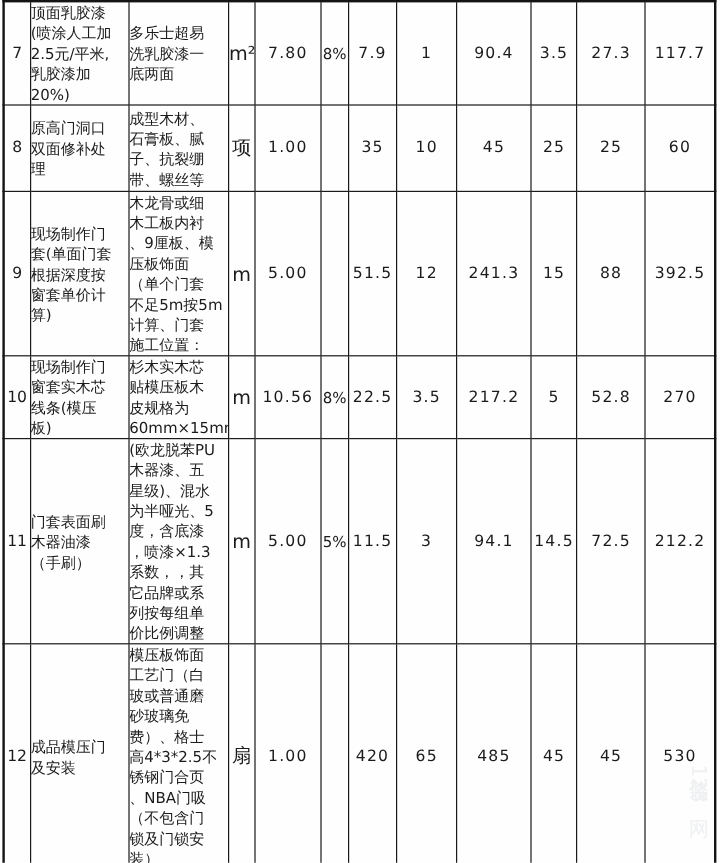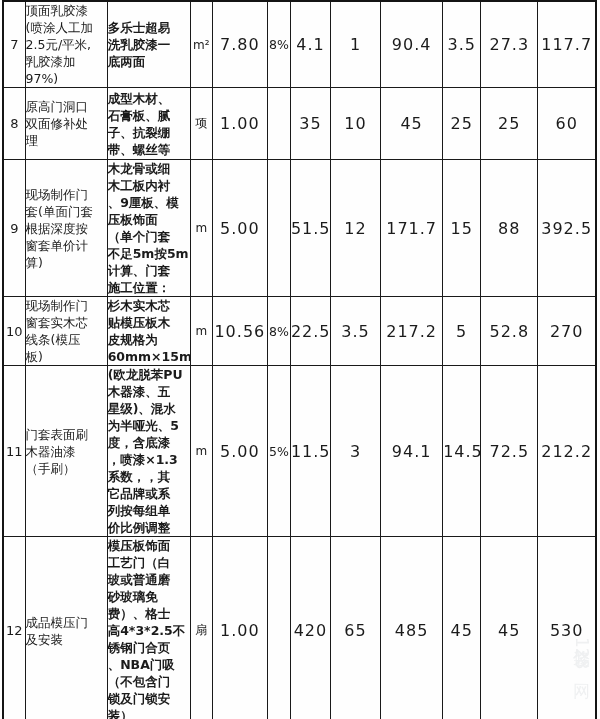--- a/index.html
+++ b/index.html
@@ -55,29 +55,28 @@
     padding-left:4px;
     padding-right:1px;
   }
   td.c-spec{
     font-size:12.5px;
     line-height:17px;
     white-space:pre-wrap;
     text-align:left;
     padding-left:3px;
     padding-right:1px;
-    font-weight:bold;
   }
   td.c-unit{
     text-align:center;
-    font-size:12px;
+    font-size:16px;
   }
   td.c-qty, td.c-pct, td.c-val{
     text-align:center;
-    font-size:16px;
+    font-size:13px;
     letter-spacing:1px;
   }
   td.c-pct{letter-spacing:0;font-size:12.5px;}
   .watermark{
     position:absolute;
     left:2px;top:349px;
     width:402px;height:15px;
     font-size:12px;
     line-height:15px;
     color:#a9b3ba;
@@ -121,28 +120,28 @@
         <col class="co-v5">
         <col class="co-v6">
     </colgroup>
     <tbody id="quote-body">
         <tr>
           <td class="c-no">7</td>
           <td class="c-item">顶面乳胶漆
 (喷涂人工加
 2.5元/平米,
 乳胶漆加
-97%)</td>
+20%)</td>
           <td class="c-spec">多乐士超易
 洗乳胶漆一
 底两面</td>
           <td class="c-unit">m²</td>
           <td class="c-qty">7.80</td>
           <td class="c-pct">8%</td>
-          <td class="c-val">4.1</td>
+          <td class="c-val">7.9</td>
           <td class="c-val">1</td>
           <td class="c-val">90.4</td>
           <td class="c-val">3.5</td>
           <td class="c-val">27.3</td>
           <td class="c-val">117.7</td>
         </tr>
         <tr>
           <td class="c-no">8</td>
           <td class="c-item">原高门洞口
 双面修补处
@@ -174,21 +173,21 @@
 压板饰面
 （单个门套
 不足5m按5m
 计算、门套
 施工位置：</td>
           <td class="c-unit">m</td>
           <td class="c-qty">5.00</td>
           <td class="c-pct"></td>
           <td class="c-val">51.5</td>
           <td class="c-val">12</td>
-          <td class="c-val">171.7</td>
+          <td class="c-val">241.3</td>
           <td class="c-val">15</td>
           <td class="c-val">88</td>
           <td class="c-val">392.5</td>
         </tr>
         <tr>
           <td class="c-no">10</td>
           <td class="c-item">现场制作门
 窗套实木芯
 线条(模压
 板)</td>

